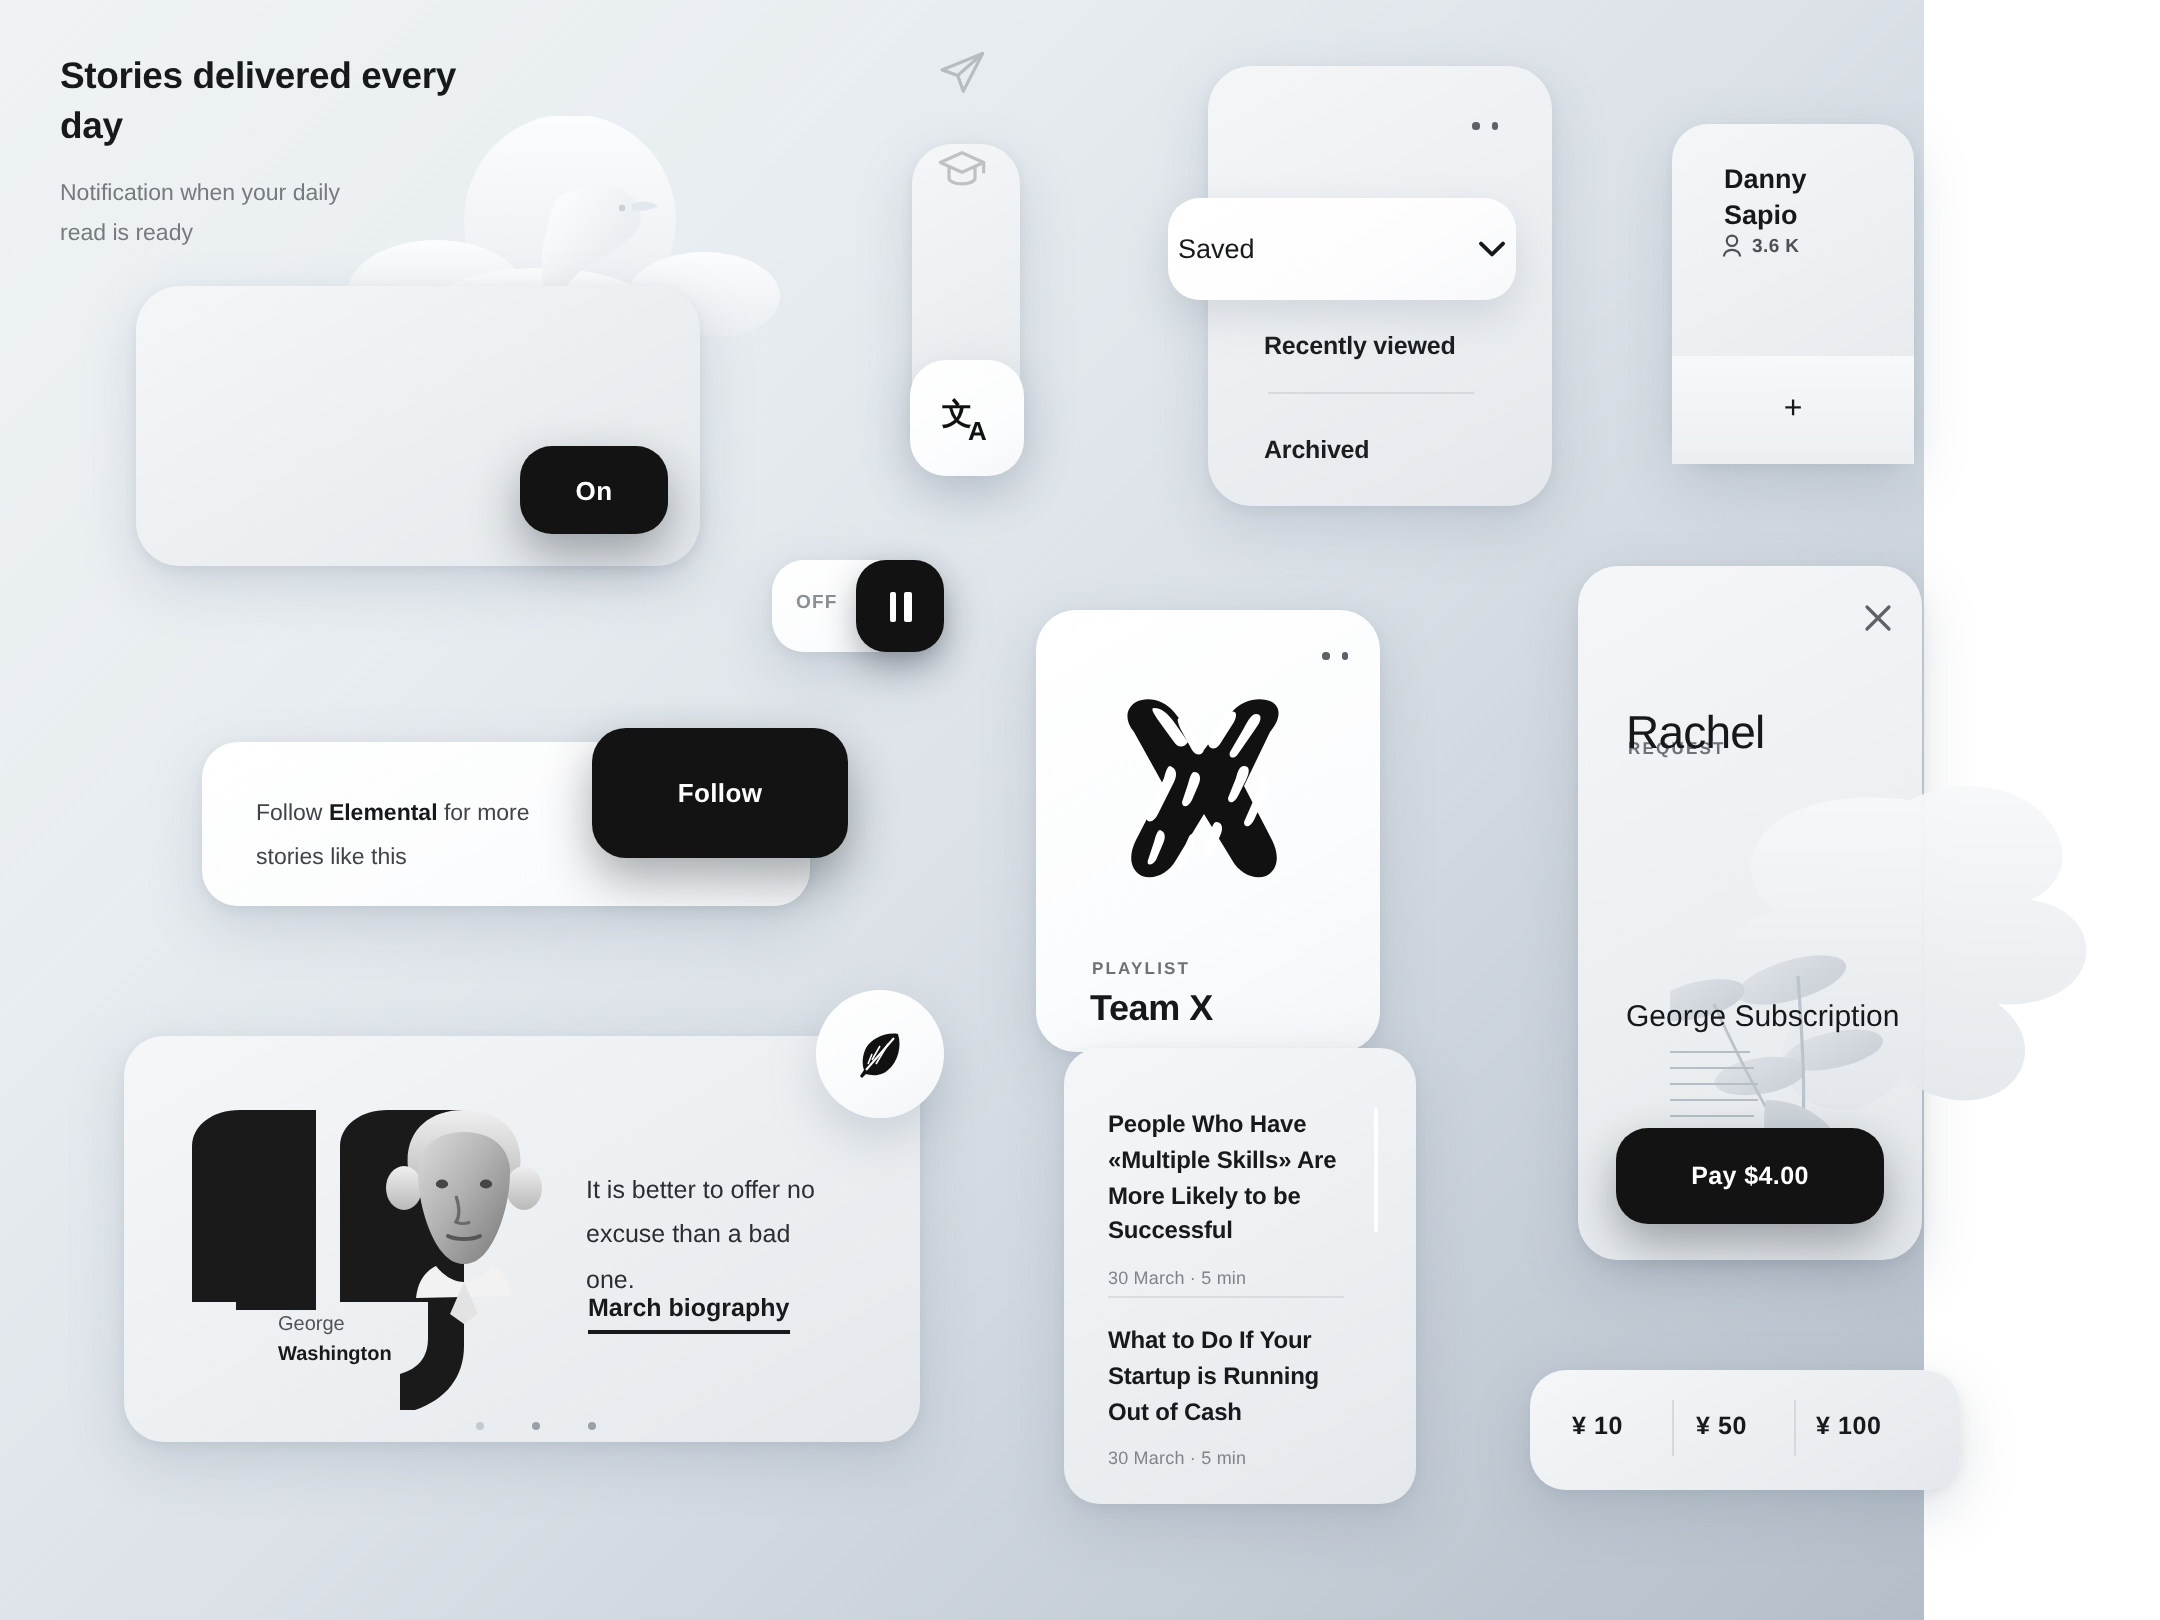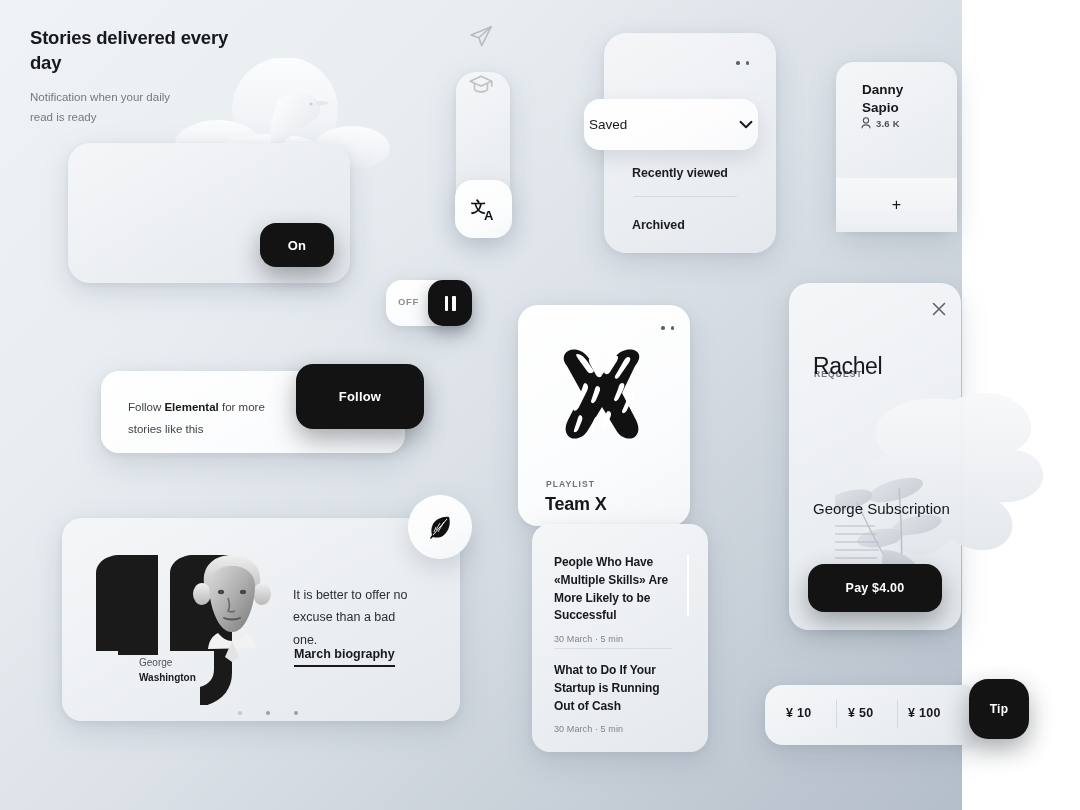--- a/index.html
+++ b/index.html
@@ -449,15 +449,14 @@
   <div id="req-name">Rachel</div>
   <div id="req-plan">George Subscription</div>
   <div id="req-pay" class="pill-black">Pay $4.00</div>
 
   <div id="tip-bar" class="card"></div>
   <div id="tip-amt-0" class="tip-amt">¥ 10</div>
   <div id="tip-sep-0" class="tip-sep"></div>
   <div id="tip-amt-1" class="tip-amt">¥ 50</div>
   <div id="tip-sep-1" class="tip-sep"></div>
   <div id="tip-amt-2" class="tip-amt">¥ 100</div>
-  <div id="tip-btn" class="pill-black">Tip</div>
 
 </div>
 
 </body></html>

